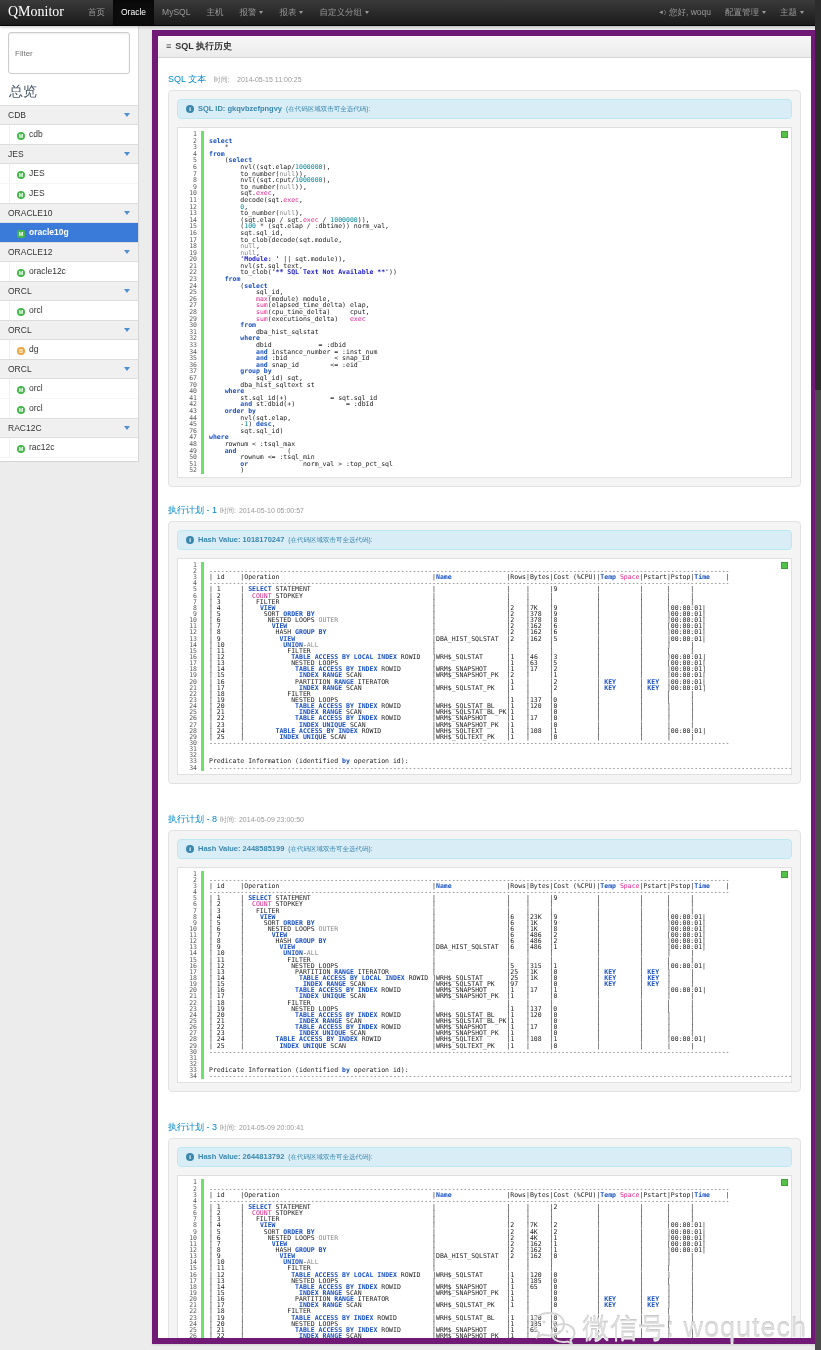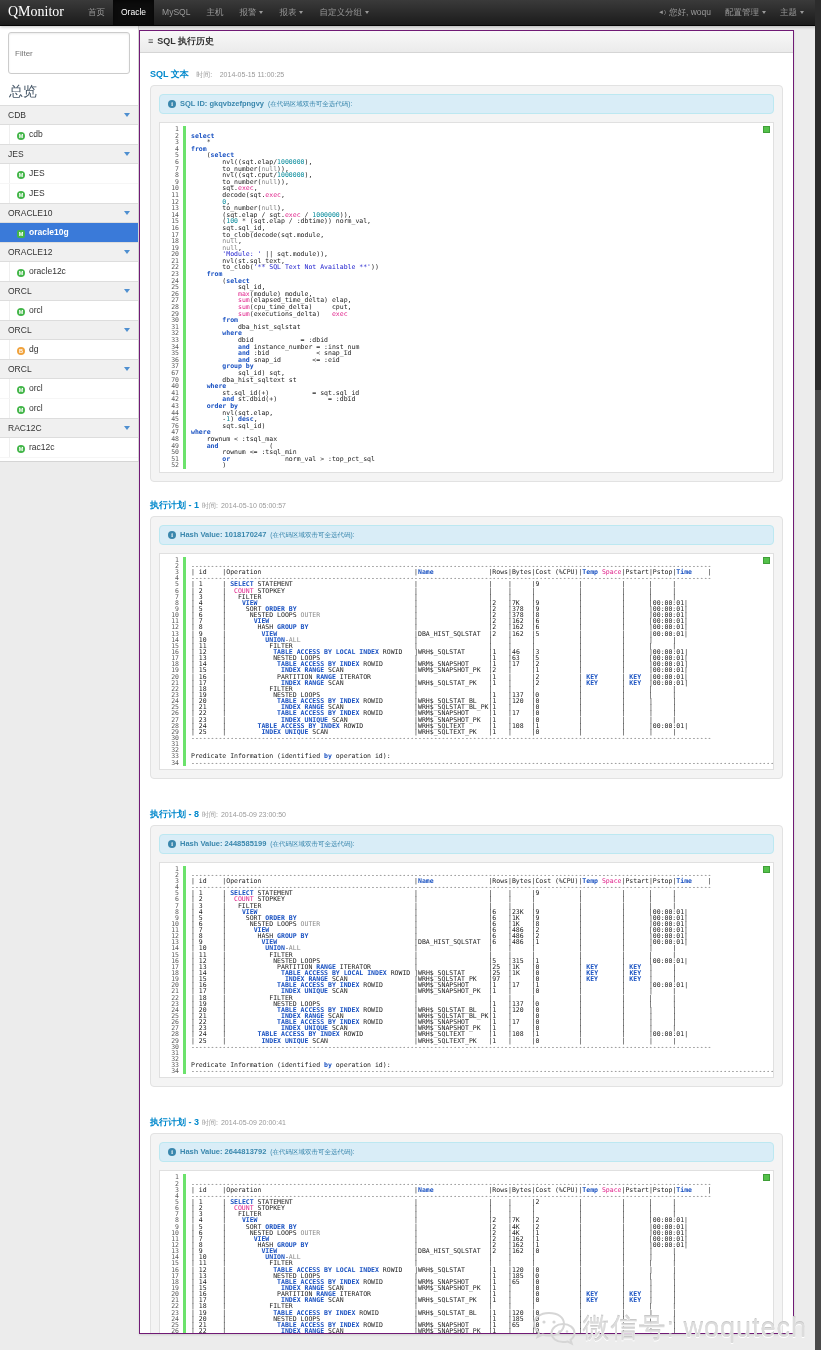--- a/index.html
+++ b/index.html
@@ -38,28 +38,28 @@
   .tree-leaf::before{content:"";position:absolute;left:9px;top:0;bottom:0;border-left:1px solid #efefef}
   .badge{display:inline-block;width:8px;height:8px;border-radius:50%;background:#43b649;color:#fff;
          font-size:5.5px;line-height:8px;text-align:center;font-weight:bold;margin-right:4px;
          vertical-align:-1px;font-family:"Liberation Sans",sans-serif}
   .badge.warn{background:#f0a23c}
   .tree-leaf.selected{background:#3a7ad9;color:#fff;font-weight:bold}
   .tree-leaf.selected::before{display:none}
   .tree-leaf.selected .badge{border-radius:2px}
 
   
-  .main{position:absolute;left:139px;top:30px;width:653px;height:1302px;background:#fff;
-        border:1px solid #701a75;box-shadow:0 1px 2px rgba(0,0,0,.12);overflow:hidden;z-index:4}
+  .main{position:absolute;left:152px;top:30px;width:653px;height:1302px;background:#fff;
+        border:6px solid #701a75;box-shadow:0 1px 2px rgba(0,0,0,.12);overflow:hidden;z-index:4}
   .panel-header{height:13px;background:linear-gradient(#f8f8f8,#ebebeb);border-bottom:1px solid #d5d5d5;
         padding:4px 8px;font-size:9px;font-weight:bold;color:#333}
   .list-icon{margin-right:4px;color:#444;font-weight:normal}
   .content{padding:5px 10px}
   .sec-head{margin:5px 0 4px 0}
-  .sec-title{color:#0088cc;font-size:9px;font-weight:bold}
+  .sec-title{color:#0088cc;font-size:9px;font-weight:normal}
   .sec-time-label,.sec-time{color:#999;font-size:7px;margin-left:3px}
   .well{background:#f4f4f4;border:1px solid #e2e2e2;border-radius:4px;padding:8px;margin-bottom:12px}
   .well.plan-well{margin-bottom:24px}
   .alert{background:#d9edf7;border:1px solid #bce8f1;border-radius:4px;color:#3a87ad;font-size:7.5px;
          padding:4px 8px;margin-bottom:8px}
   .alert .main-txt{font-weight:bold}
   .alert .note-txt{font-size:6.5px;margin-left:4px;color:#3a87ad}
   .info-ic{display:inline-block;width:8px;height:8px;border-radius:50%;background:#3a87ad;color:#fff;
            font-size:6px;line-height:8px;text-align:center;font-weight:bold;margin-right:4px;
            font-family:"Liberation Serif",serif}
@@ -68,21 +68,21 @@
   .code{background:#fff;border:1px solid #e0e0e0;position:relative;padding:3px 2px;
         font-family:"DejaVu Sans Mono",monospace;font-size:6.5px;color:#222;overflow:hidden}
   .cl{white-space:pre;line-height:6.6px;height:6.6px}
   .plan .cl{line-height:6.15px;height:6.15px}
   .ln{display:inline-block;width:17px;text-align:right;padding-right:4px;margin-right:5px;
       color:#5c5c5c;border-right:3px solid #6CE26C}
   .help{position:absolute;top:3px;right:3px;width:5px;height:5px;background:#54c14a;
         border:1px solid #3f9e38;cursor:pointer}
   .kw{color:#1a52c2;font-weight:bold}
   .fn{color:#e0218a}
-  .str{color:#1a1acc;font-weight:normal}
+  .str{color:#1a1acc;font-weight:bold}
   .num{color:#089}
   .nul{color:#888}
   .gry{color:#888}
   .dsh{color:#444}
 
   
   .scrollbar{position:absolute;right:0;top:0;width:6px;height:1350px;background:#4a4a4a;z-index:30}
   .scroll-thumb{position:absolute;top:0;left:0;width:6px;height:390px;background:#2c2c2c}
   .watermark{position:absolute;right:14px;bottom:4px;z-index:25;display:flex;align-items:flex-start;
              color:#dcdcdc;font-size:27px;letter-spacing:1px;

